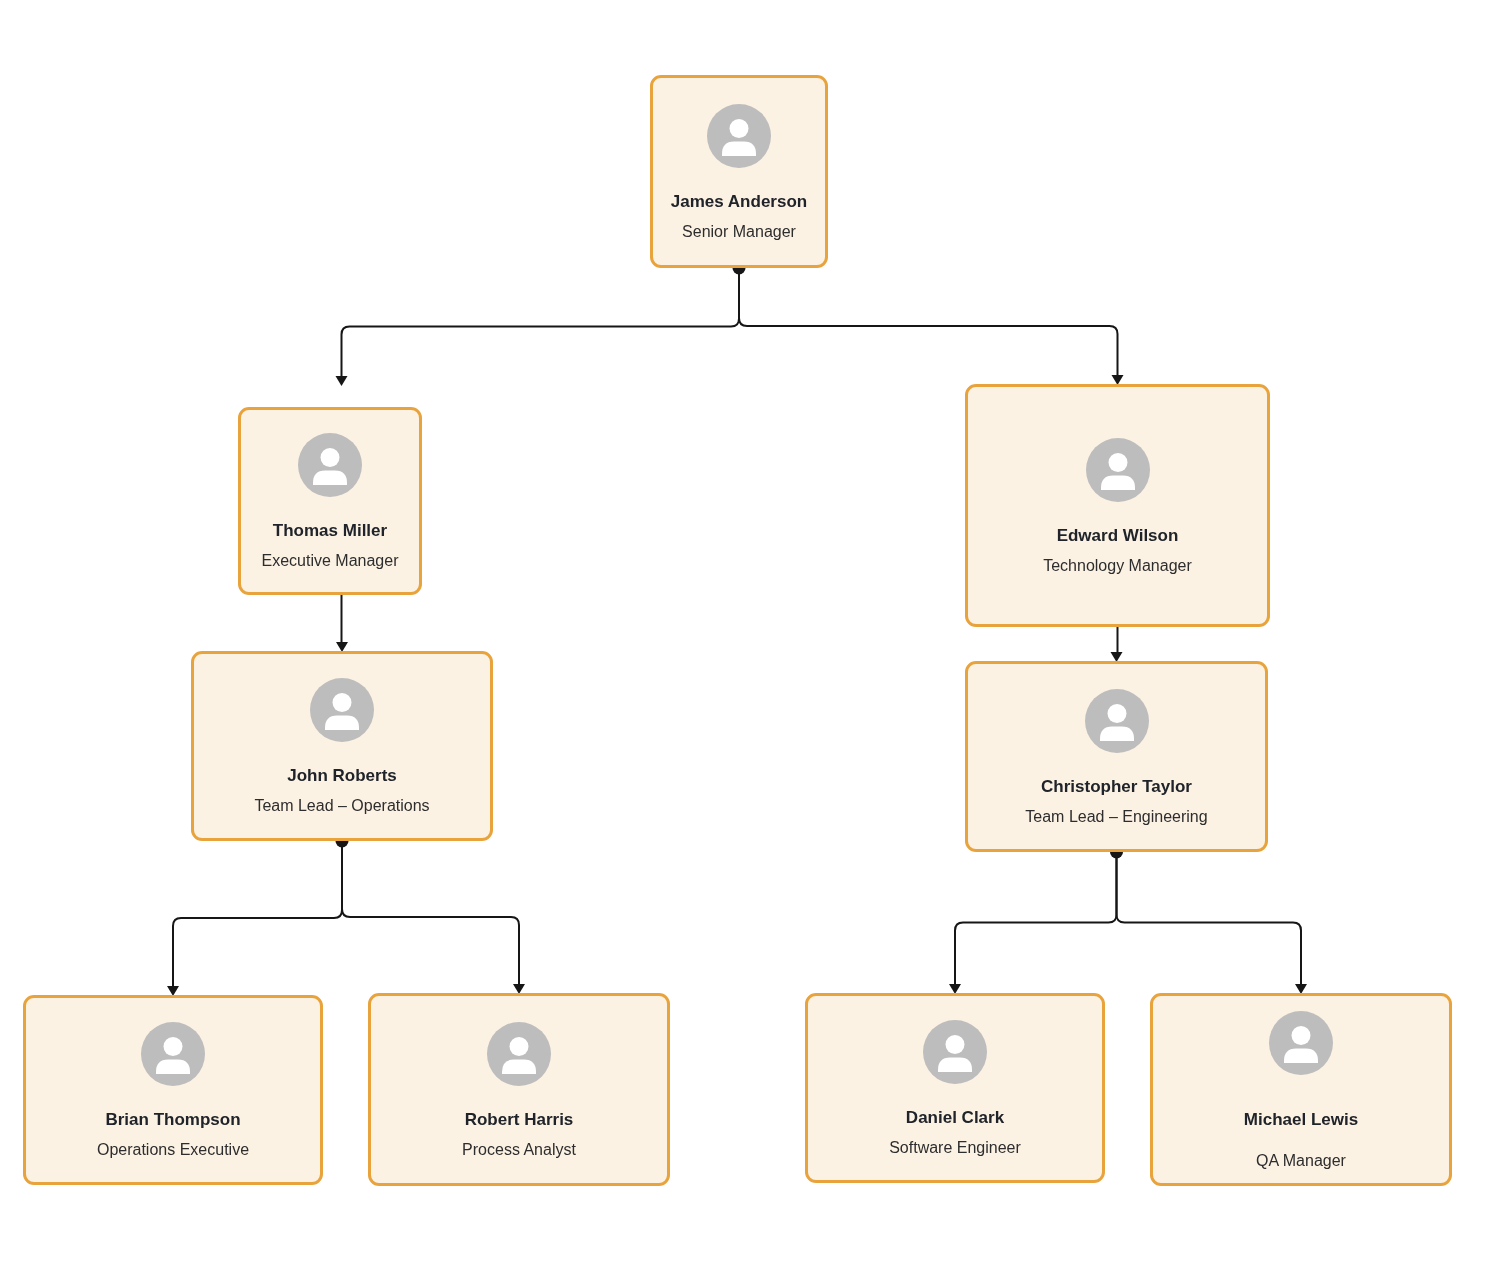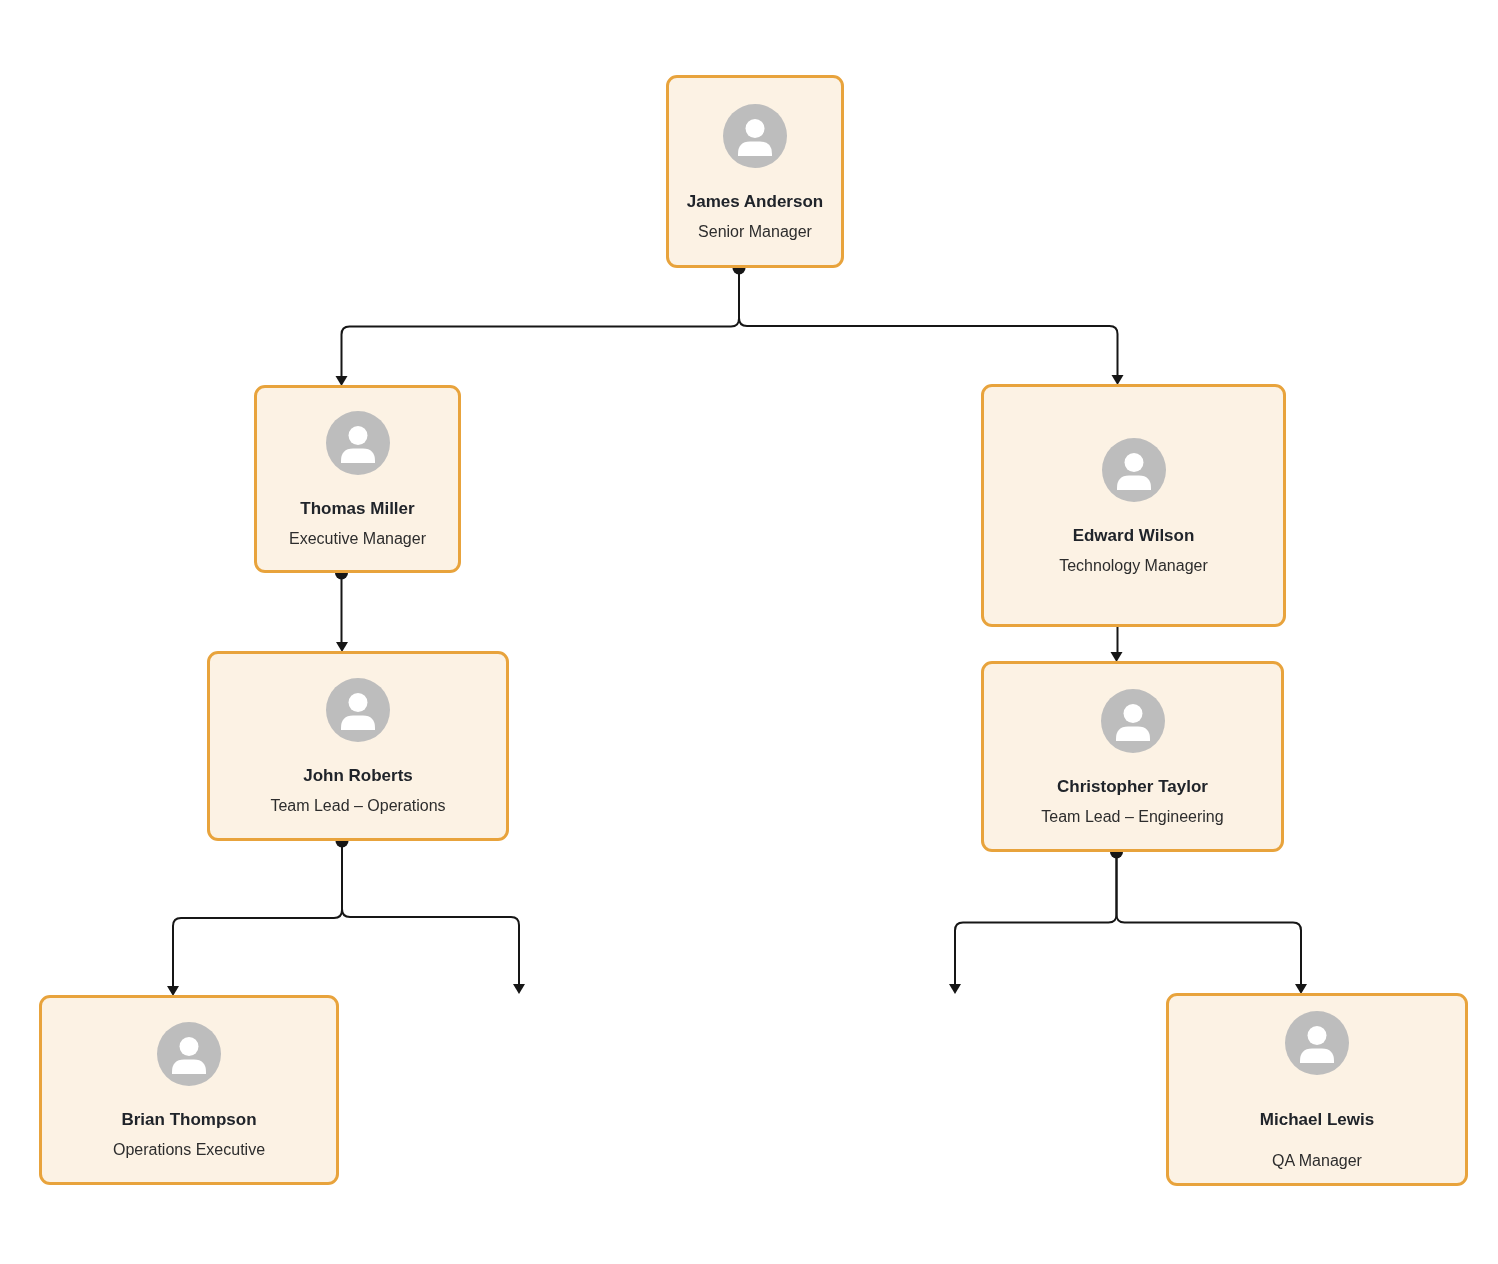--- a/index.html
+++ b/index.html
@@ -26,21 +26,20 @@
     box-sizing: border-box;
     background: var(--card-bg, #FCF2E4);
     border: 3px solid var(--card-border, #E8A33C);
     border-radius: 11px;
     display: flex;
     flex-direction: column;
     align-items: center;
     justify-content: center;
     text-align: center;
     cursor: pointer;
-    margin-left: 16px;
   }
   .avatar {
     width: 64px;
     height: 64px;
     margin-bottom: 25px;
     flex: 0 0 auto;
   }
   .node-name {
     font-size: 17px;
     font-weight: 700;
@@ -90,21 +89,21 @@
       <svg viewBox="0 0 64 64" width="64" height="64">
           <circle cx="32" cy="32" r="32" class="av-bg"></circle>
           <circle cx="32" cy="24.5" r="9.5" class="av-fg"></circle>
           <path d="M15 52 L15 50 Q15 37.5 27 37.5 L37 37.5 Q49 37.5 49 50 L49 52 Z" class="av-fg"></path>
         </svg>
     </span>
     <div class="node-name">James Anderson</div>
     <div class="node-title">Senior Manager</div>
   </div>
 
-  <div class="org-node" style="left: 238px; top: 385px; width: 207px; height: 188px;">
+  <div class="org-node" style="left: 238px; top: 407px; width: 184px; height: 188px;">
     <span class="avatar">
       <svg viewBox="0 0 64 64" width="64" height="64">
           <circle cx="32" cy="32" r="32" class="av-bg"></circle>
           <circle cx="32" cy="24.5" r="9.5" class="av-fg"></circle>
           <path d="M15 52 L15 50 Q15 37.5 27 37.5 L37 37.5 Q49 37.5 49 50 L49 52 Z" class="av-fg"></path>
         </svg>
     </span>
     <div class="node-name">Thomas Miller</div>
     <div class="node-title">Executive Manager</div>
   </div>
@@ -150,21 +149,43 @@
       <svg viewBox="0 0 64 64" width="64" height="64">
           <circle cx="32" cy="32" r="32" class="av-bg"></circle>
           <circle cx="32" cy="24.5" r="9.5" class="av-fg"></circle>
           <path d="M15 52 L15 50 Q15 37.5 27 37.5 L37 37.5 Q49 37.5 49 50 L49 52 Z" class="av-fg"></path>
         </svg>
     </span>
     <div class="node-name">Brian Thompson</div>
     <div class="node-title">Operations Executive</div>
   </div>
 
+  <div class="org-node" style="left: 368px; top: 993px; width: 302px; height: 193px;">
+    <span class="avatar">
+      <svg viewBox="0 0 64 64" width="64" height="64">
+          <circle cx="32" cy="32" r="32" class="av-bg"></circle>
+          <circle cx="32" cy="24.5" r="9.5" class="av-fg"></circle>
+          <path d="M15 52 L15 50 Q15 37.5 27 37.5 L37 37.5 Q49 37.5 49 50 L49 52 Z" class="av-fg"></path>
+        </svg>
+    </span>
+    <div class="node-name">Robert Harris</div>
+    <div class="node-title">Process Analyst</div>
+  </div>
 
+  <div class="org-node" style="left: 805px; top: 993px; width: 300px; height: 190px;">
+    <span class="avatar">
+      <svg viewBox="0 0 64 64" width="64" height="64">
+          <circle cx="32" cy="32" r="32" class="av-bg"></circle>
+          <circle cx="32" cy="24.5" r="9.5" class="av-fg"></circle>
+          <path d="M15 52 L15 50 Q15 37.5 27 37.5 L37 37.5 Q49 37.5 49 50 L49 52 Z" class="av-fg"></path>
+        </svg>
+    </span>
+    <div class="node-name">Daniel Clark</div>
+    <div class="node-title">Software Engineer</div>
+  </div>
 
   <div class="org-node" style="left: 1150px; top: 993px; width: 302px; height: 193px; gap: 11px;">
     <span class="avatar">
       <svg viewBox="0 0 64 64" width="64" height="64">
           <circle cx="32" cy="32" r="32" class="av-bg"></circle>
           <circle cx="32" cy="24.5" r="9.5" class="av-fg"></circle>
           <path d="M15 52 L15 50 Q15 37.5 27 37.5 L37 37.5 Q49 37.5 49 50 L49 52 Z" class="av-fg"></path>
         </svg>
     </span>
     <div class="node-name">Michael Lewis</div>

